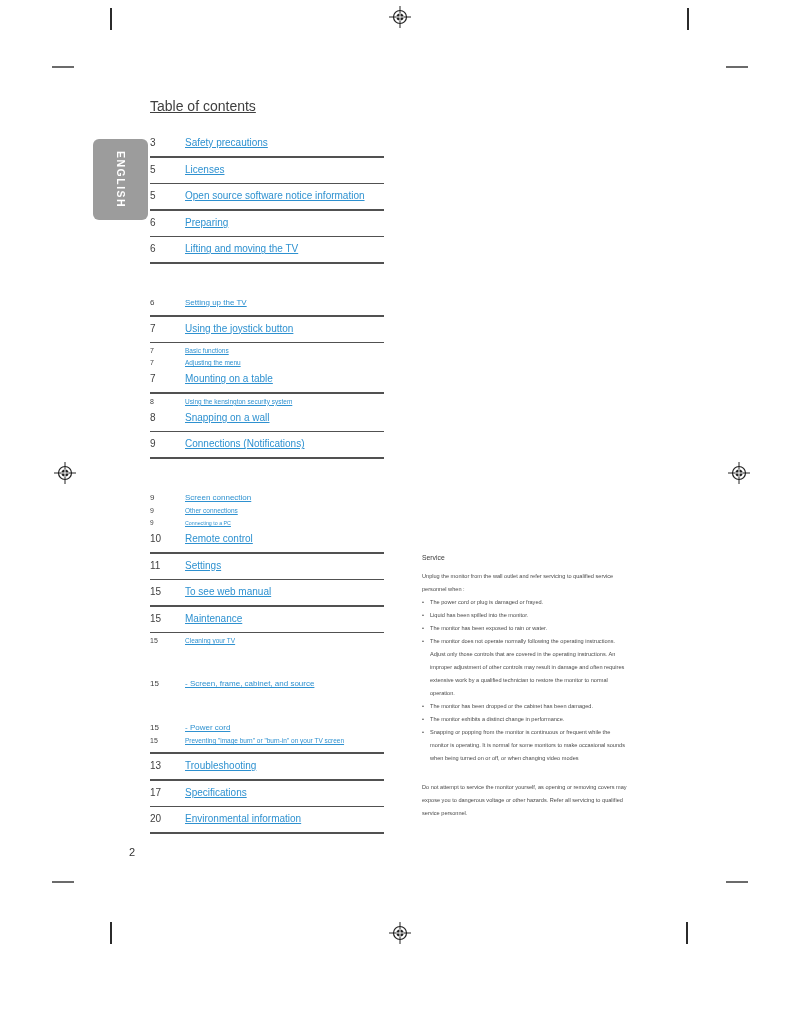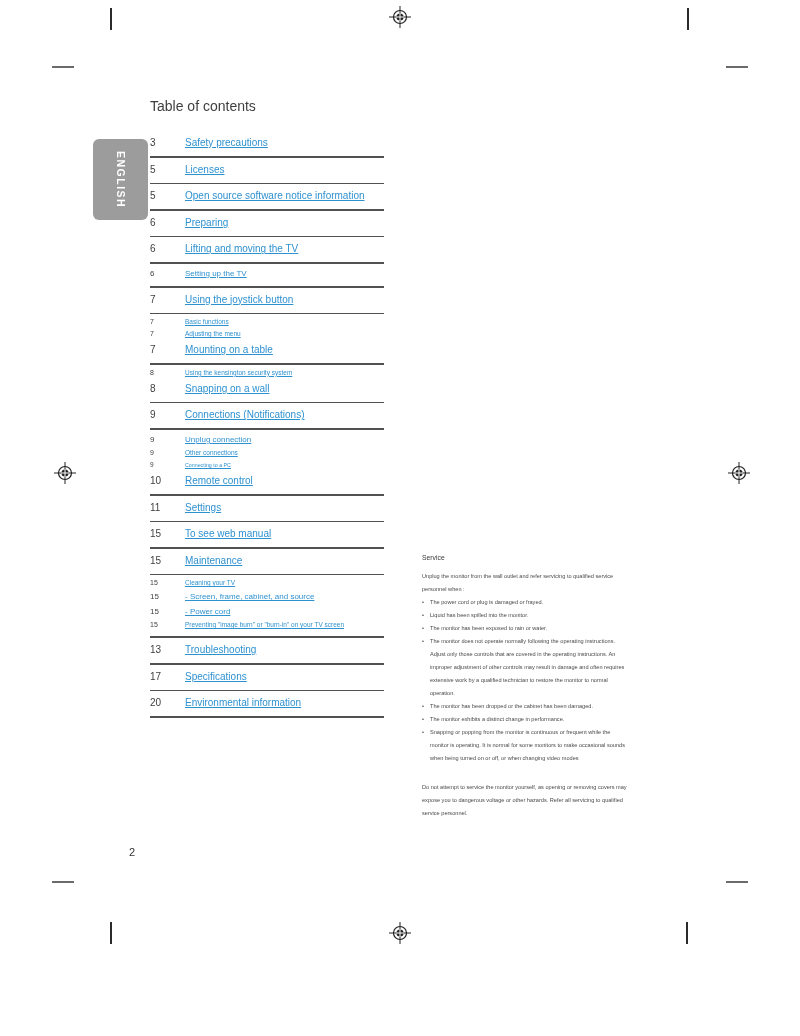--- a/index.html
+++ b/index.html
@@ -20,31 +20,31 @@
   #watermark .wm-outline{color:#ffffff;-webkit-text-stroke:2px #e2e2e2;text-stroke:2px #e2e2e2;}
   #watermark .wm-solid{color:#ececec;-webkit-text-stroke:1px #e2e2e2;}
 
   
   #lang-tab{position:absolute;left:93px;top:139px;width:55px;height:81px;z-index:2;
     background:#9c9c9c;border-radius:6px;display:flex;align-items:center;justify-content:center;}
   #lang-tab span{writing-mode:vertical-rl;color:#fff;font-size:10.5px;font-weight:bold;
     letter-spacing:1.5px;}
 
   
-  #page-title{position:absolute;left:150px;top:98px;z-index:2;font-size:14px;color:#3f3f3f;}
+  #page-title{position:absolute;left:150px;top:98px;z-index:2;font-size:14px;color:#3f3f3f;text-decoration:underline;}
 
   
   #toc-list{position:absolute;left:150px;top:131px;width:234px;z-index:2;}
   .toc-row{display:flex;align-items:baseline;}
   .toc-num{flex:0 0 35px;color:#3f3f3f;}
   .toc-link{color:#2e91d0;cursor:pointer;}
   .toc-rule{height:1.6px;background:#515151;margin-top:7px;}
   .lv-major{margin-top:6px;}  .lv-major .toc-num,.lv-major .toc-link{font-size:10px;line-height:12px;}
   .lv-sub1{margin-top:5px;}   .lv-sub1 .toc-num{font-size:8px;line-height:10px;}
-                              .lv-sub1 .toc-link{font-size:8px;line-height:10px;}
+                              .lv-sub1 .toc-link{font-size:8px;line-height:10px;margin-top:29px;}
   .lv-sub2{margin-top:4px;}   .lv-sub2 .toc-num{font-size:7px;line-height:8px;}
                               .lv-sub2 .toc-link{font-size:6.5px;line-height:8px;}
   .lv-sub3{margin-top:4px;}   .lv-sub3 .toc-num{font-size:6.5px;line-height:7px;}
                               .lv-sub3 .toc-link{font-size:5.3px;line-height:7px;}
 
   
   #service-col{position:absolute;left:422px;top:554px;width:208px;z-index:2;color:#4a4a4a;}
   #service-heading{font-size:6.8px;color:#3a3a3a;margin-bottom:9px;}
   #service-intro{font-size:5.6px;line-height:13px;}
   .svc-bullet{display:flex;font-size:5.6px;line-height:13px;}
@@ -167,21 +167,21 @@
         <a class="toc-link" href="#">Snapping on a wall</a>
       </div>
       <div class="toc-rule"></div>
       <div class="toc-row lv-major">
         <span class="toc-num">9</span>
         <a class="toc-link" href="#">Connections (Notifications)</a>
       </div>
       <div class="toc-rule"></div>
       <div class="toc-row lv-sub1">
         <span class="toc-num">9</span>
-        <a class="toc-link" href="#">Unplug connection</a>
+        <a class="toc-link" href="#">Screen connection</a>
       </div>
       <div class="toc-row lv-sub2">
         <span class="toc-num">9</span>
         <a class="toc-link" href="#">Other connections</a>
       </div>
       <div class="toc-row lv-sub3">
         <span class="toc-num">9</span>
         <a class="toc-link" href="#">Connecting to a PC</a>
       </div>
       <div class="toc-row lv-major">

